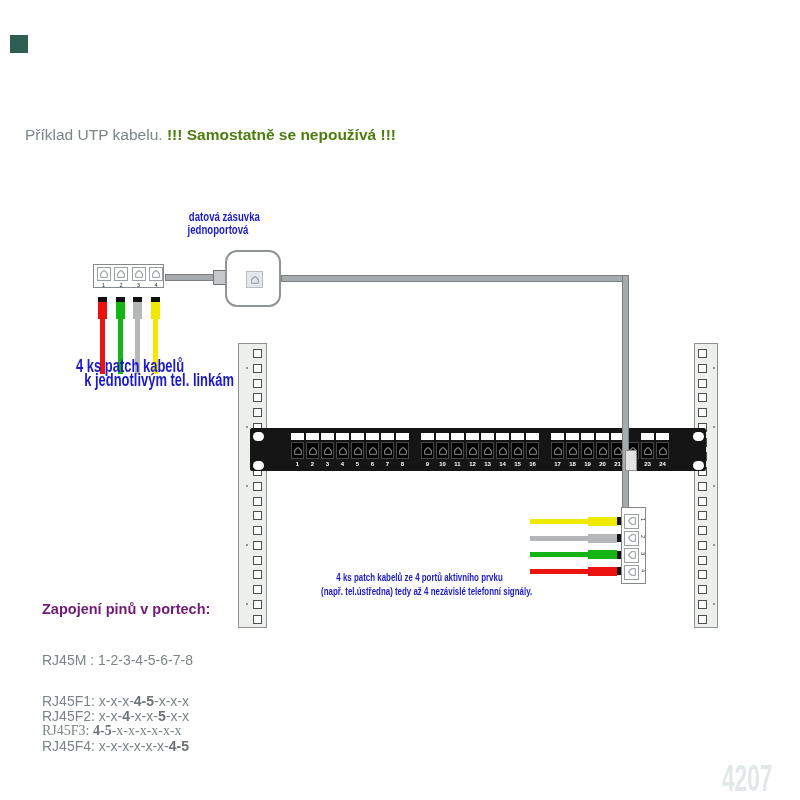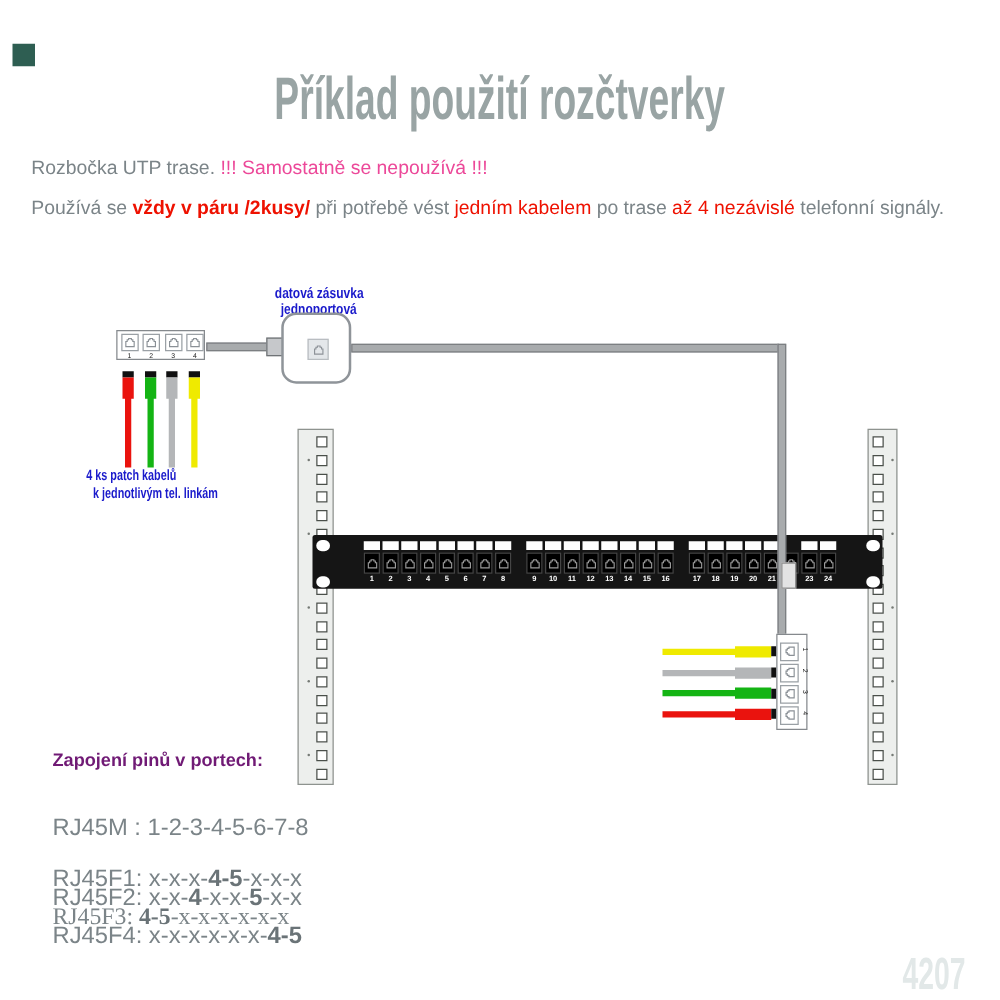--- a/index.html
+++ b/index.html
@@ -9,38 +9,38 @@
   .abs { position: absolute; }
   .nowrap { white-space: nowrap; }
 
   
   .title-wrap { top: 52px; left: 0; width: 800px; text-align: center; }
   .title { display: inline-block; font-size: 48px; font-weight: bold; color: #99a4a4;
            transform: scaleX(0.62); transform-origin: center; white-space: nowrap; }
   .intro1 { top: 126px; left: 25px; font-size: 15.5px; color: #7b8488; }
   .intro2 { top: 158px; left: 25px; font-size: 15.5px; color: #7b8488; }
   .c-g { color: #7b8488; }
-  .c-kb { color: #ec4899; font-weight: normal; }
+  .c-kb { color: #4d7c0f; font-weight: bold; }
   .c-r { color: #ee1100; }
   .c-rb { color: #ee1100; font-weight: bold; }
 
   .bnote { color: #1a1acb; font-weight: bold; white-space: nowrap; }
   .cond { display: inline-block; white-space: nowrap; }
 
-  .socket-label { top: 211px; left: 180px; width: 150px; text-align: center; font-size: 12px; line-height: 13px; margin-top: 17px; }
+  .socket-label { top: 211px; left: 180px; width: 150px; text-align: left; font-size: 12px; line-height: 13px; }
   .socket-label .cond { transform: scaleX(0.8); transform-origin: center; }
   .utp-note { top: 260px; left: 310px; font-size: 11px; }
   .utp-note .cond { transform: scaleX(0.78); transform-origin: left; }
-  .top-note { top: 374px; left: 55px; width: 150px; text-align: left; font-size: 12px; line-height: 13.5px; }
+  .top-note { top: 360px; left: 55px; width: 150px; text-align: center; font-size: 18px; line-height: 13.5px; }
   .top-note .cond { transform: scaleX(0.72); transform-origin: center; }
   .bottom-note { top: 571px; left: 280px; width: 280px; text-align: center; font-size: 11px; line-height: 13.5px; }
   .bottom-note .cond { transform: scaleX(0.72); transform-origin: center; }
 
   .pins-heading { top: 601px; left: 42px; font-size: 14.5px; font-weight: bold; color: #701a75; }
-  .pin-row { position: absolute; left: 42px; font-size: 19px; color: #7b8488; white-space: nowrap; }
+  .pin-row { position: absolute; left: 42px; font-size: 14px; color: #7b8488; white-space: nowrap; }
   .pin-row b { font-weight: bold; color: #6a7377; }
   .watermark { top: 758px; left: 722px; font-size: 36px; font-weight: bold; color: #e2e8e8; }
   .watermark .cond { transform: scaleX(0.63); transform-origin: left; }
 
   
   .stamp { left: 10px; top: 35px; width: 18px; height: 18px; }
   .gcable { position: absolute; background: #a8abad; border: 1px solid #7c7f82; }
   .splitter-top { left: 93px; top: 264px; width: 71px; height: 24px; background: #fff; border: 1.5px solid #85898d; }
   .stport { position: absolute; top: 2px; width: 14px; height: 14px; background: #fff; border: 1px solid #9aa0a5;
             display: flex; align-items: center; justify-content: center; }
@@ -72,31 +72,25 @@
             display: flex; align-items: center; justify-content: center; }
   .sbnum { position: absolute; left: 17.5px; width: 6px; font-size: 5.5px; color: #222; transform: rotate(90deg); }
 </style>
 </head>
 <body>
 
 <div class="stage" id="stage">
 
   <div class="abs stamp" id="stamp" style="background: rgb(46, 94, 82);"></div>
 
-  <div class="abs title-wrap">
-    <span class="title">Příklad použití rozčtverky</span>
+
+  <div class="abs intro1 nowrap">
+    <span class="c-g">Příklad UTP kabelu. </span><span class="c-kb">!!! Samostatně se nepoužívá !!!</span>
   </div>
 
-  <div class="abs intro1 nowrap">
-    <span class="c-g">Rozbočka UTP trase. </span><span class="c-kb">!!! Samostatně se nepoužívá !!!</span>
-  </div>
-
-  <div class="abs intro2 nowrap">
-    <span class="c-g">Používá se </span><span class="c-rb">vždy v páru  /2kusy/</span><span class="c-g"> při potřebě vést </span><span class="c-r">jedním kabelem</span><span class="c-g"> po trase </span><span class="c-r">až 4 nezávislé</span><span class="c-g"> telefonní signály.</span>
-  </div>
 
   <div class="abs bnote socket-label">
     <div><span class="cond">datová zásuvka</span></div>
     <div><span class="cond">jednoportová</span></div>
   </div>
 
 
   <div class="abs splitter-top" id="splitterTop">
       <div class="stport" style="left: 2.5px;">
         <svg width="10" height="10" viewBox="0 0 12 12" style="display:block;">
@@ -420,20 +414,24 @@
       <div class="abs" style="left: 588px; top: 533.5px; width: 29px; height: 9px; background: rgb(180, 182, 184);"></div>
       <div class="abs" style="left: 616.5px; top: 534px; width: 5.5px; height: 8px; background: rgb(16, 16, 16);"></div>
       <div class="abs" style="left: 530px; top: 552px; width: 60px; height: 5px; background: rgb(20, 180, 20);"></div>
       <div class="abs" style="left: 588px; top: 550px; width: 29px; height: 9px; background: rgb(20, 180, 20);"></div>
       <div class="abs" style="left: 616.5px; top: 550.5px; width: 5.5px; height: 8px; background: rgb(16, 16, 16);"></div>
       <div class="abs" style="left: 530px; top: 568.5px; width: 60px; height: 5px; background: rgb(234, 19, 14);"></div>
       <div class="abs" style="left: 588px; top: 566.5px; width: 29px; height: 9px; background: rgb(234, 19, 14);"></div>
       <div class="abs" style="left: 616.5px; top: 567px; width: 5.5px; height: 8px; background: rgb(16, 16, 16);"></div>
     </div>
 
+  <div class="abs bnote bottom-note">
+    <div><span class="cond">4 ks patch kabelů ze 4 portů aktivního prvku</span></div>
+    <div><span class="cond">(např. tel.ústředna) tedy až 4 nezávislé telefonní signály.</span></div>
+  </div>
 
   <div class="abs pins-heading">Zapojení pinů v portech:</div>
   <div id="pinRows">
       <div class="pin-row" style="top: 652px;"><span>RJ45M : </span><span>1-2-3-4-5-6-7-8</span></div>
       <div class="pin-row" style="top: 693px;"><span>RJ45F1: </span><span>x-x-x-</span><b>4-5</b><span>-x-x-x</span></div>
       <div class="pin-row" style="top: 708px;"><span>RJ45F2: </span><span>x-x-</span><b>4</b><span>-x-x-</span><b>5</b><span>-x-x</span></div>
       <div class="pin-row" style="top: 723px; font-family: Liberation Serif, serif;"><span>RJ45F3: </span><b>4-5</b><span>-x-x-x-x-x-x</span></div>
       <div class="pin-row" style="top: 738px;"><span>RJ45F4: </span><span>x-x-x-x-x-x-</span><b>4-5</b></div>
     </div>
 

